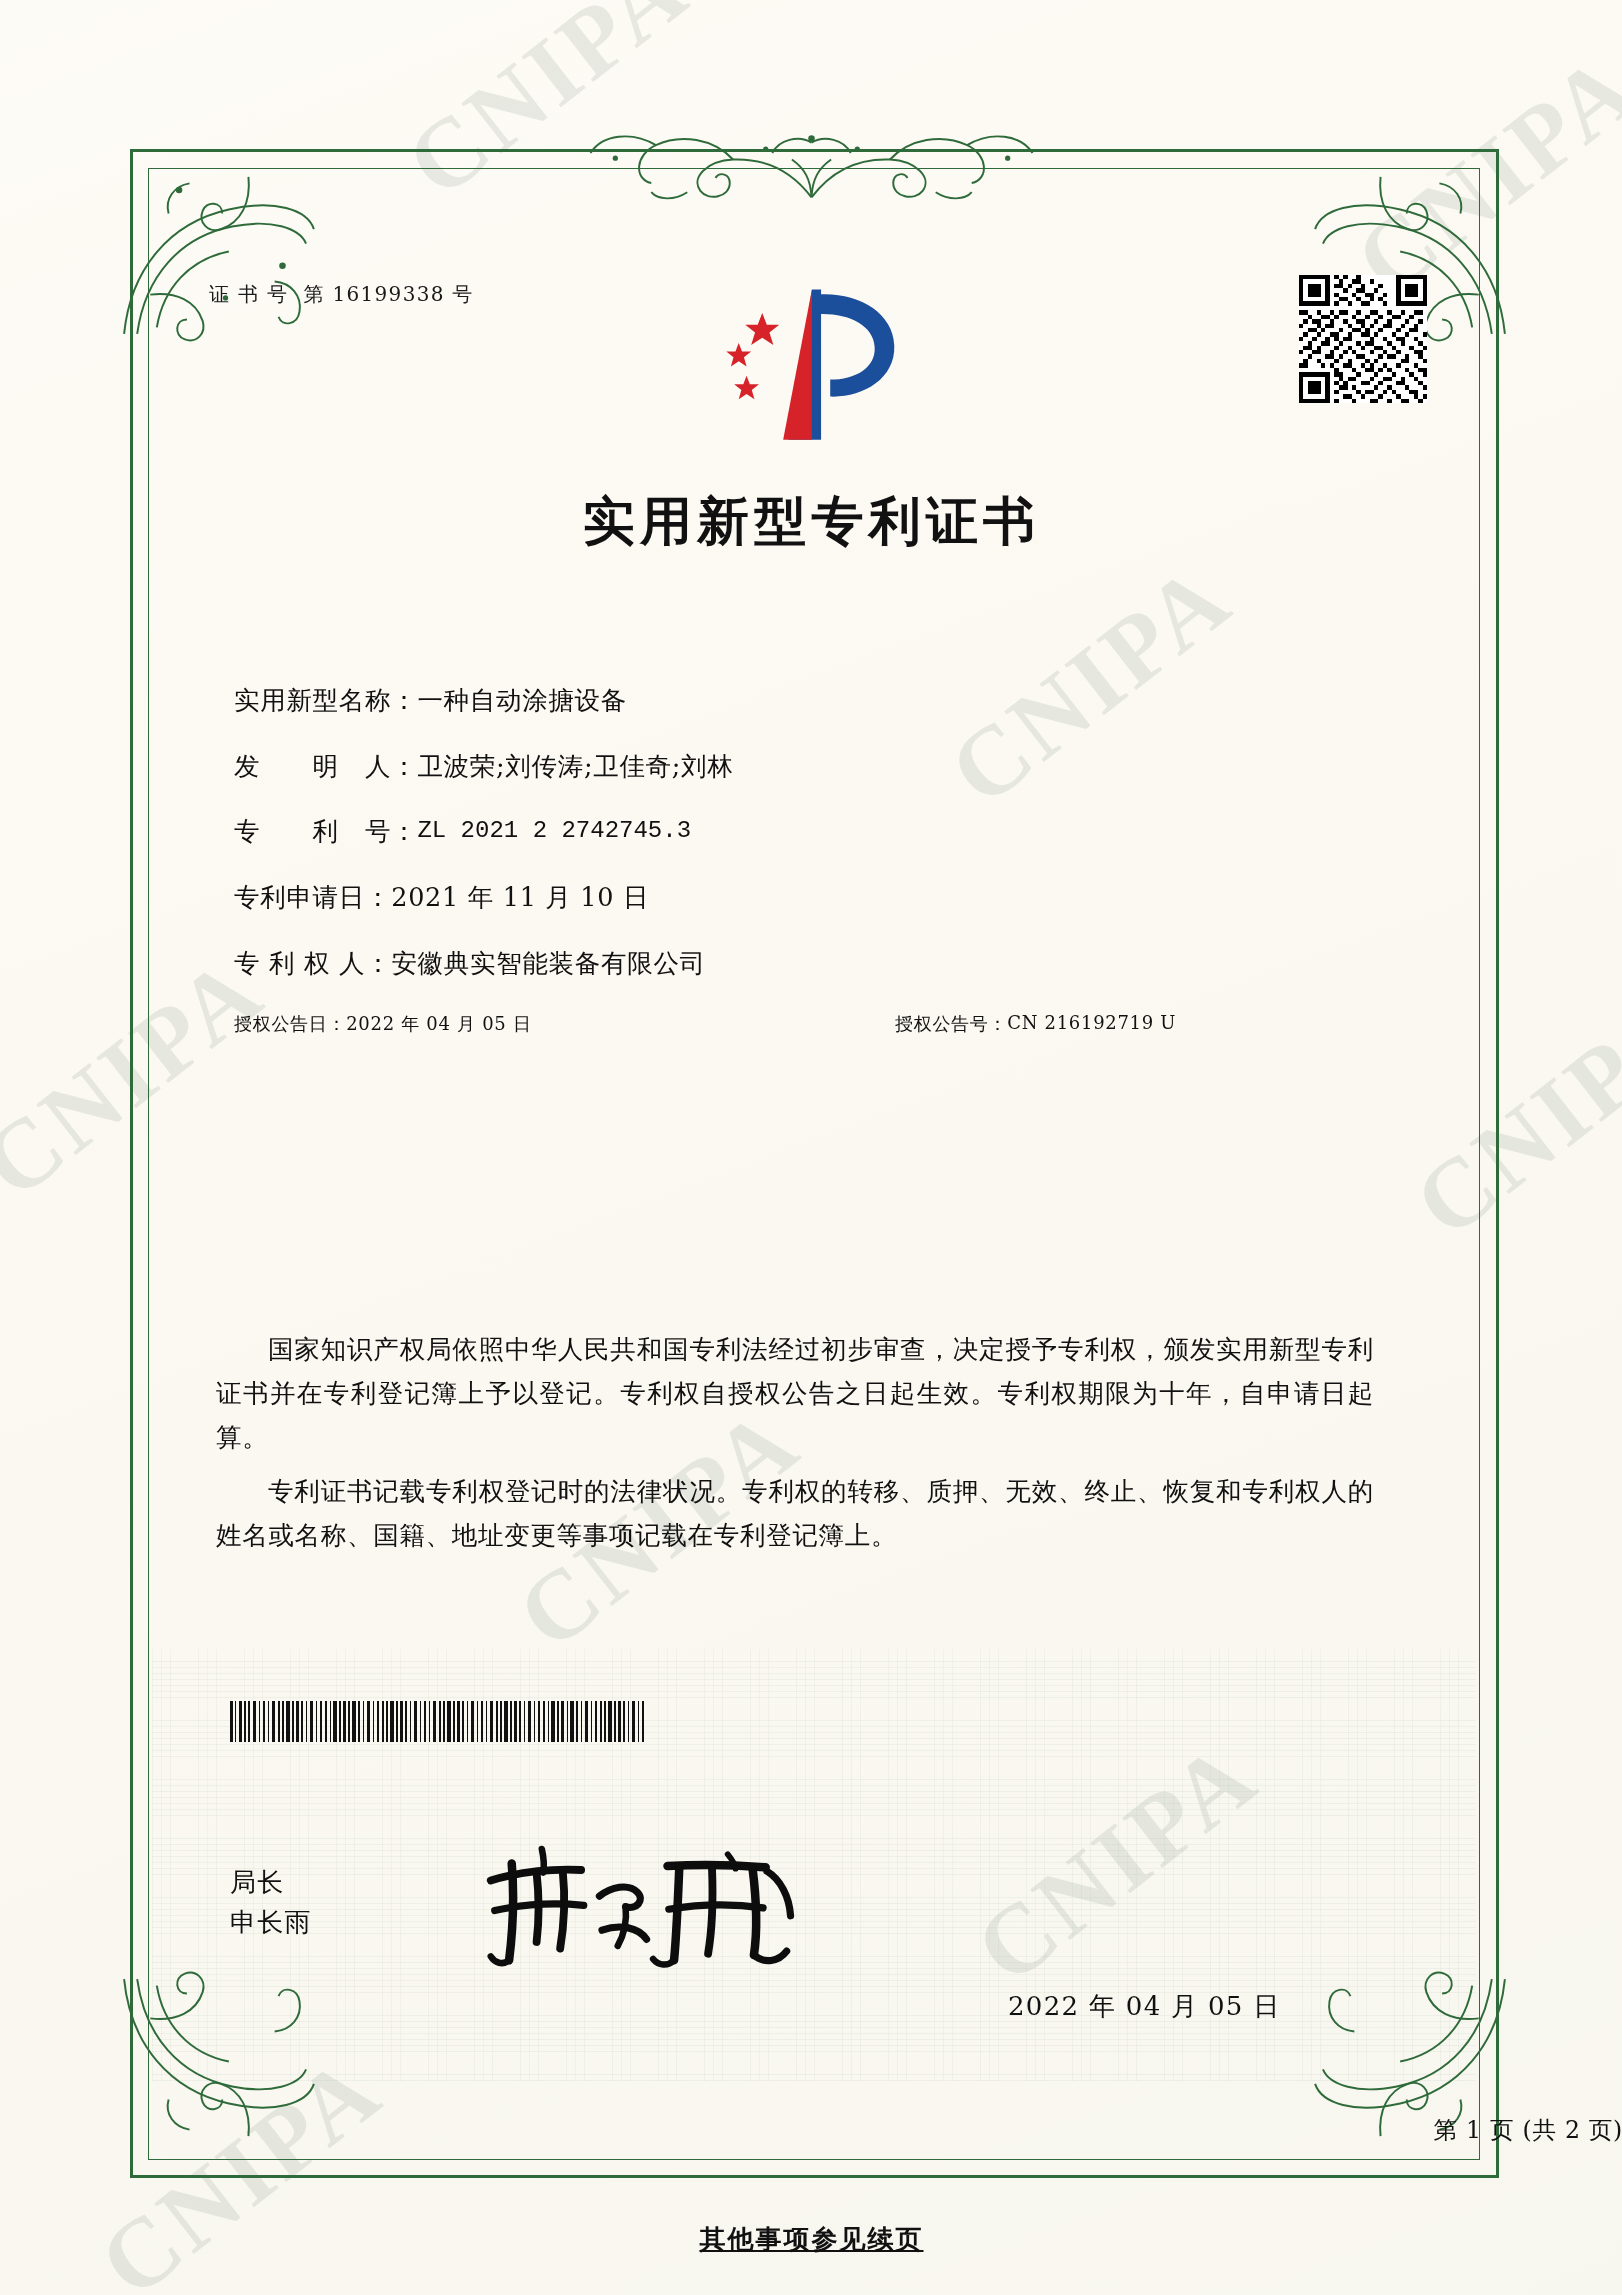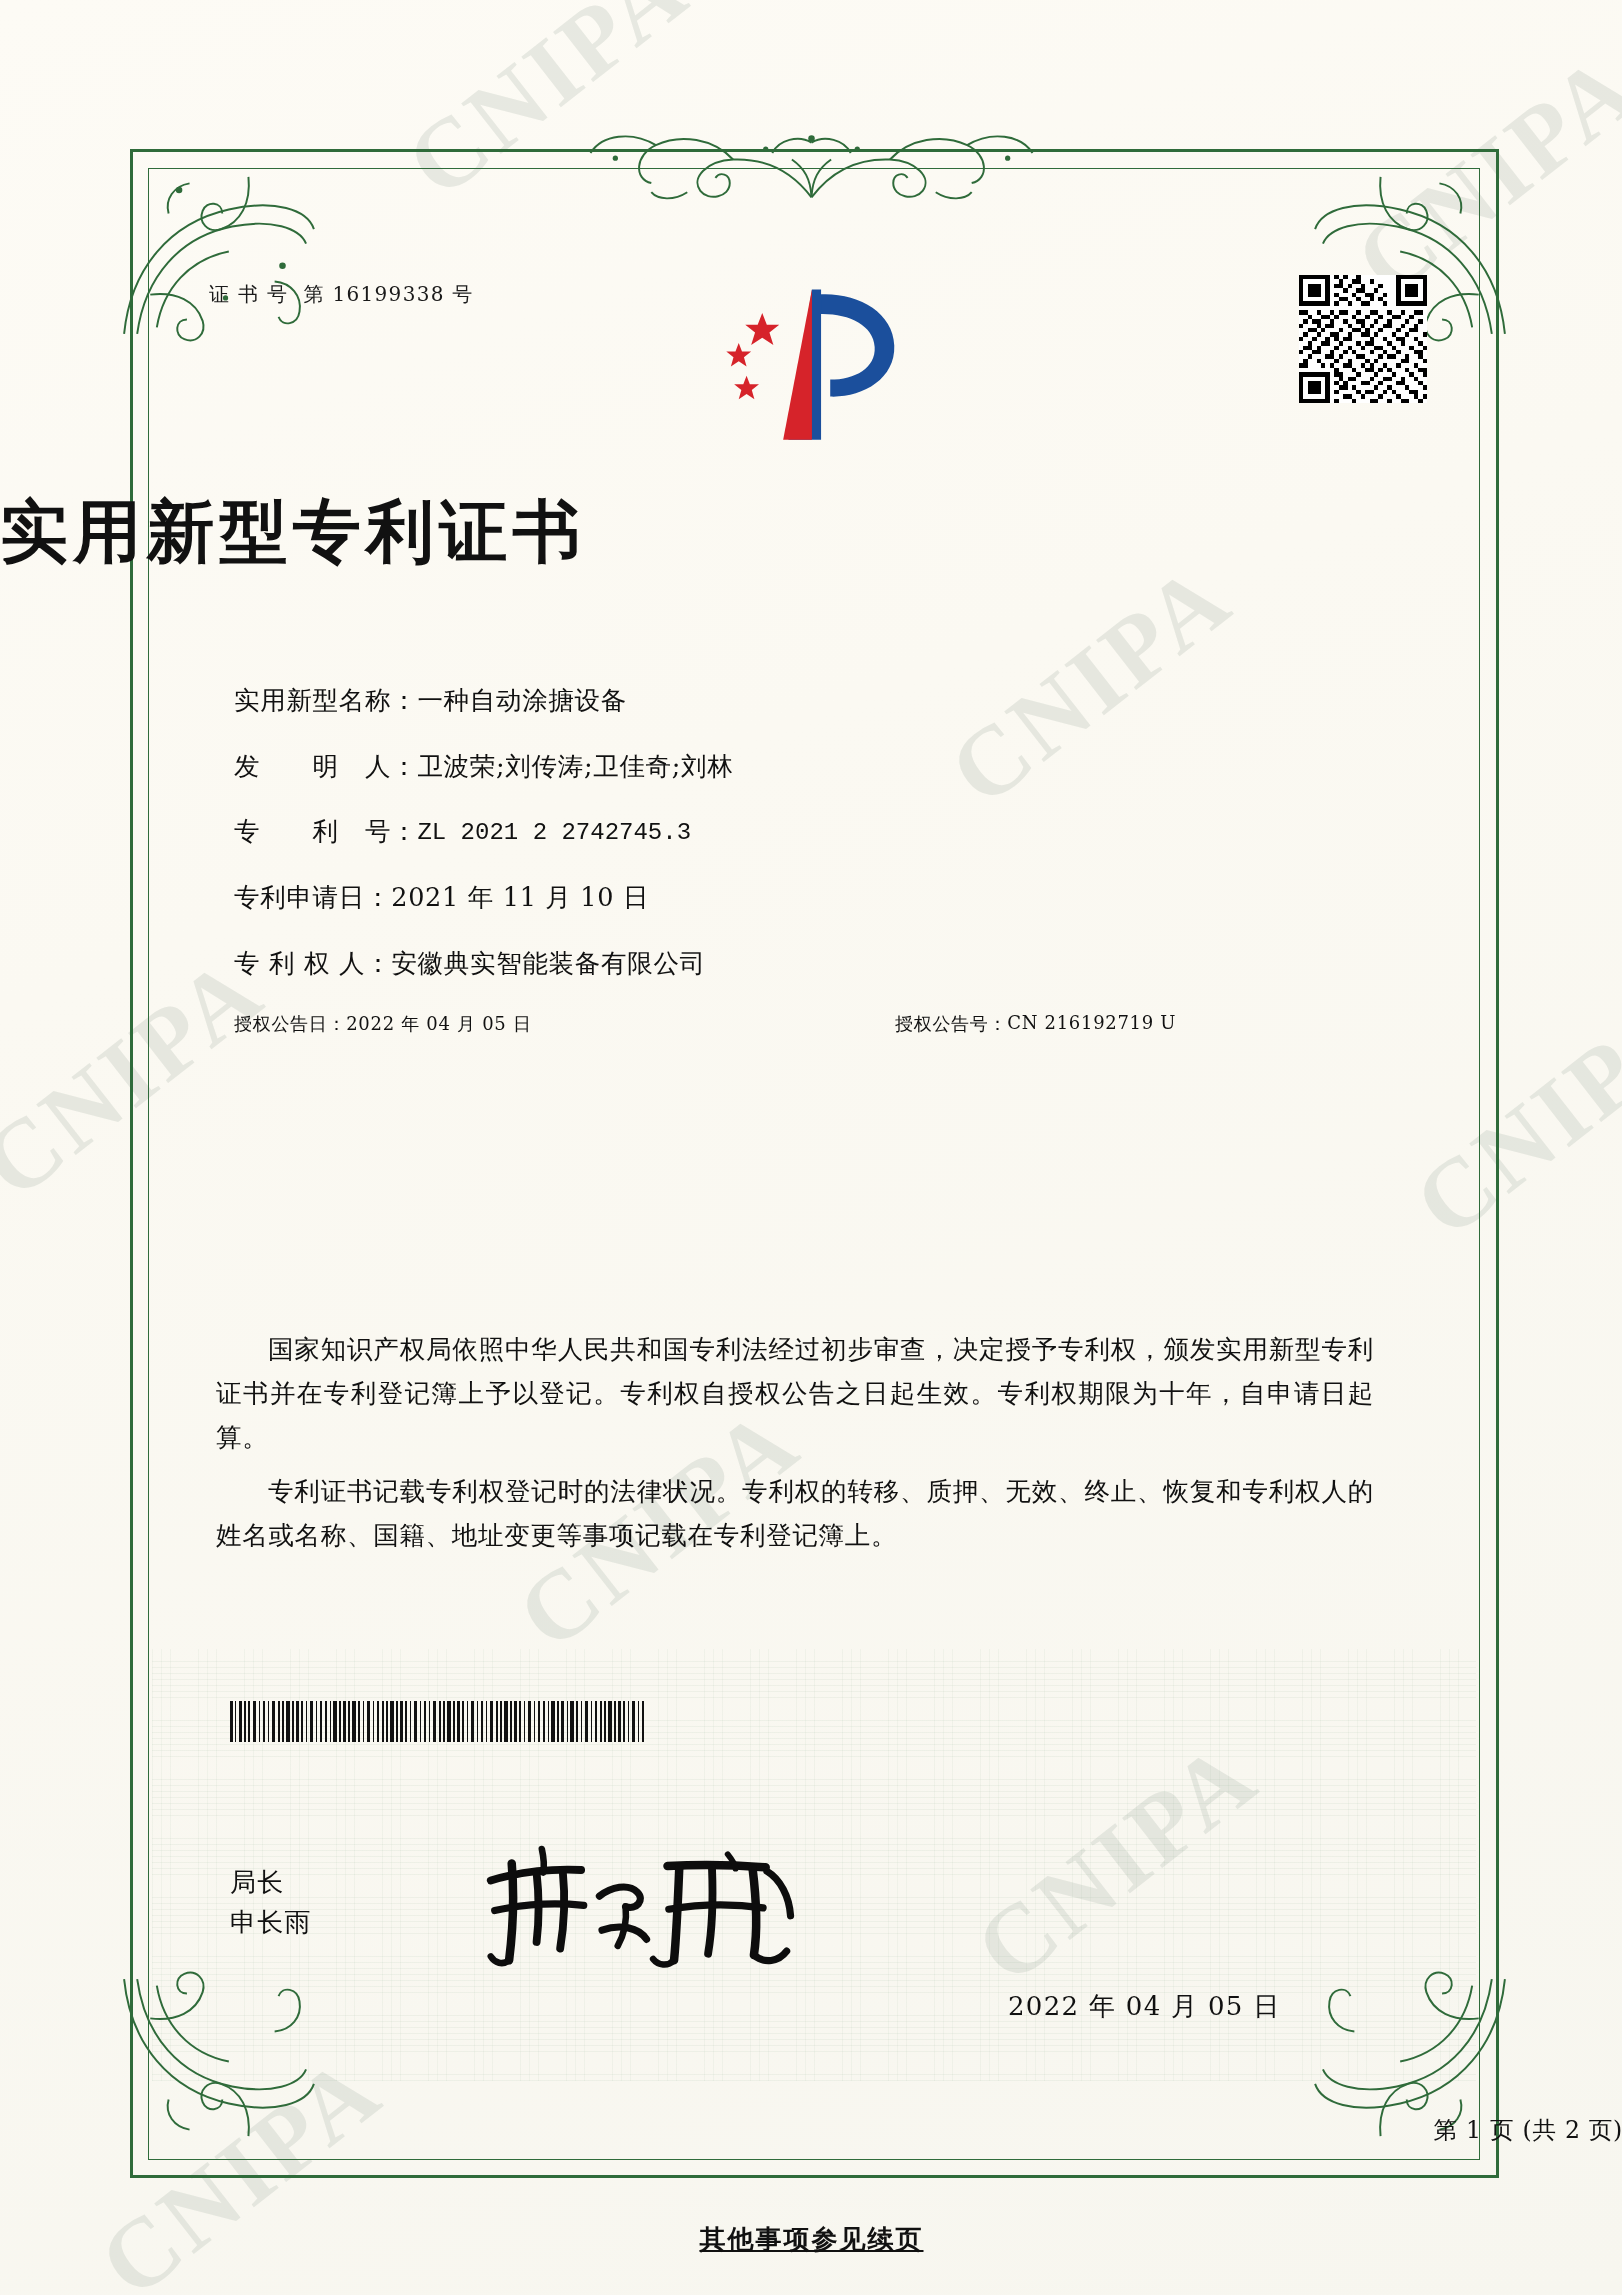--- a/index.html
+++ b/index.html
@@ -129,38 +129,38 @@
     width: 236px;
     height: 183px;
   }
 
   
   .cert-title {
     position: absolute;
     left: 0;
     right: 0;
     top: 487px;
-    text-align: left;
-    font-size: 68px;
+    text-align: center;
+    font-size: 52px;
     font-weight: bold;
     letter-spacing: 5.2px;
     color: #111111;
     font-family: "DejaVu Serif", "Liberation Serif", serif;
   }
 
   
   .fields {
     position: absolute;
     left: 234px;
     top: 684px;
     width: 1126px;
   }
   .field-row {
     display: flex;
-    align-items: flex-end;
+    align-items: flex-start;
     margin-bottom: 32px;
     font-size: 25.5px;
     line-height: 1.32;
     color: #111111;
   }
   .field-label {
     flex: 0 0 auto;
     white-space: pre;
     letter-spacing: 0.7px;
   }

